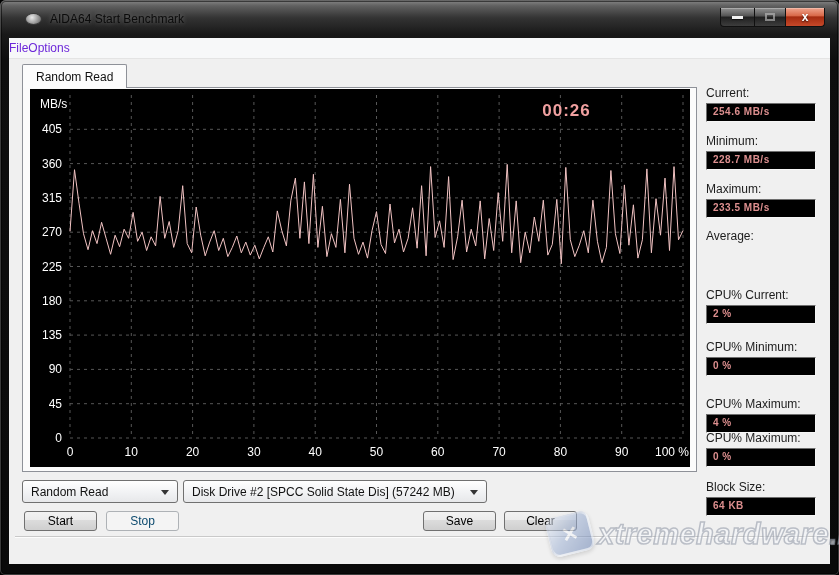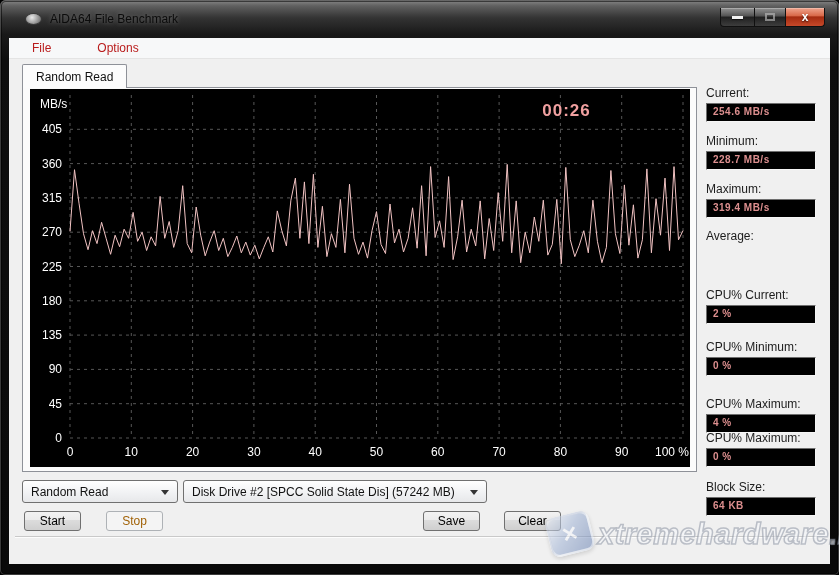--- a/index.html
+++ b/index.html
@@ -25,21 +25,21 @@
   .winbtn.close { width:40px; border-radius:0 0 4px 0;
     background:linear-gradient(180deg,#f0a58e 0%,#d96a4a 42%,#a52c10 50%,#c6492a 100%); }
   .glyph-min { width:11px; height:3px; background:#f2f2f2; box-shadow:0 1px 1px rgba(0,0,0,0.6); }
   .glyph-max { width:10px; height:8px; border:2px solid #b9b9b9; opacity:0.65; background:rgba(40,40,40,0.3); }
   .glyph-close { color:#fff; font-size:12px; font-weight:bold; text-shadow:0 1px 2px rgba(0,0,0,0.7); }
 
   
   .client { position:absolute; left:9px; right:9px; top:38px; bottom:11px; background:#f0f0f0; }
   .menubar { position:absolute; left:0; right:0; top:0; height:21px; background:#f7f8f9;
     border-bottom:1px solid #e4e4e4; display:flex; align-items:center; }
-  .menu-item { font-size:12px; color:#b91c1c; padding:3px 23px; cursor:default; }
+  .menu-item { font-size:12px; color:#6d28d9; padding:3px 0; cursor:default; }
 
   
   .tab { position:absolute; left:13px; top:26px; height:24px; padding:0 13px; background:#fcfcfc;
     border:1px solid #8e9198; border-bottom:none; border-radius:2px 2px 0 0; z-index:3;
     display:flex; align-items:center; font-size:12px; color:#111; }
   .tabpage { position:absolute; left:13px; top:49px; width:675px; height:385px; background:#fbfbfb;
     border:1px solid #8e9198; z-index:2; }
 
   
   .chart-panel { position:absolute; left:7px; top:1px; width:660px; height:378px; background:#000; }
@@ -55,24 +55,24 @@
   .s4{top:250px} .s5{top:302px} .s6{top:359px} .s7{top:393px} .s8{top:442px}
 
   
   .combo { position:absolute; height:23px; background:linear-gradient(180deg,#ffffff,#f0f1f3 60%,#e7e8ea);
     border:1px solid #707070; border-radius:3px; display:flex; align-items:center;
     font-size:12px; color:#111; padding:0 22px 0 8px; cursor:default; }
   .combo-benchmark { left:13px; top:442px; width:156px; }
   .combo-drive { left:174px; top:442px; width:304px; }
   .combo-arrow { position:absolute; right:8px; top:9px; width:0; height:0;
     border-left:4px solid transparent; border-right:4px solid transparent; border-top:5px solid #353535; }
-  .btn { position:absolute; top:473px; width:57px; height:20px; font-family:"Liberation Sans",sans-serif;
+  .btn { position:absolute; top:473px; width:73px; height:20px; font-family:"Liberation Sans",sans-serif;
     background:linear-gradient(180deg,#f2f2f2 0%,#ebebeb 45%,#dcdcdc 46%,#cfcfcf 100%);
     border:1px solid #707070; border-radius:3px; font-size:12px; color:#000; cursor:default; }
-  .btn.disabled { background:#f4f4f4; border-color:#aeb2b6; color:#a16207; }
+  .btn.disabled { background:#f4f4f4; border-color:#aeb2b6; color:#0c4a6e; }
   .btn-start{left:15px} .btn-stop{left:97px} .btn-save{left:414px} .btn-clear{left:495px}
   .divider { position:absolute; left:6px; right:6px; top:498px; height:2px;
     border-top:1px solid #c9c9c9; border-bottom:1px solid #fdfdfd; }
 
   
   .watermark { position:absolute; left:548px; top:514px; z-index:6; display:flex; align-items:center; pointer-events:none; }
   .wm-logo { width:44px; height:40px; border-radius:9px; transform:rotate(-14deg);
     background:linear-gradient(135deg,#e6ecf6 0%,#9fb2d4 45%,#6881b2 100%);
     border:2px solid rgba(255,255,255,0.55); box-shadow:0 2px 4px rgba(0,0,0,0.25);
     display:flex; align-items:center; justify-content:center; opacity:0.55; }
@@ -82,21 +82,21 @@
     text-shadow:1px 1px 1px rgba(255,255,255,0.4); letter-spacing:0.5px; }
 </style>
 </head>
 <body>
 
 <div id="screen">
   <div class="window">
 
     <div class="titlebar">
       <div class="app-icon"></div>
-      <div class="window-title">AIDA64 File Benchmark</div>
+      <div class="window-title">AIDA64 Start Benchmark</div>
       <div class="winbtns">
         <div class="winbtn min">
           <div class="glyph-min"></div>
         </div>
         <div class="winbtn max">
           <div class="glyph-max"></div>
         </div>
         <div class="winbtn close">
           <div class="glyph-close">x</div>
         </div>
@@ -165,21 +165,21 @@
       <div class="stat s0">
         <div class="stat-label">Current:</div>
         <div class="stat-box">254.6 MB/s</div>
       </div>
       <div class="stat s1">
         <div class="stat-label">Minimum:</div>
         <div class="stat-box">228.7 MB/s</div>
       </div>
       <div class="stat s2">
         <div class="stat-label">Maximum:</div>
-        <div class="stat-box">319.4 MB/s</div>
+        <div class="stat-box">233.5 MB/s</div>
       </div>
       <div class="stat s3">
         <div class="stat-label">Average:</div>
       </div>
       <div class="stat s4">
         <div class="stat-label">CPU% Current:</div>
         <div class="stat-box">2 %</div>
       </div>
       <div class="stat s5">
         <div class="stat-label">CPU% Minimum:</div>

